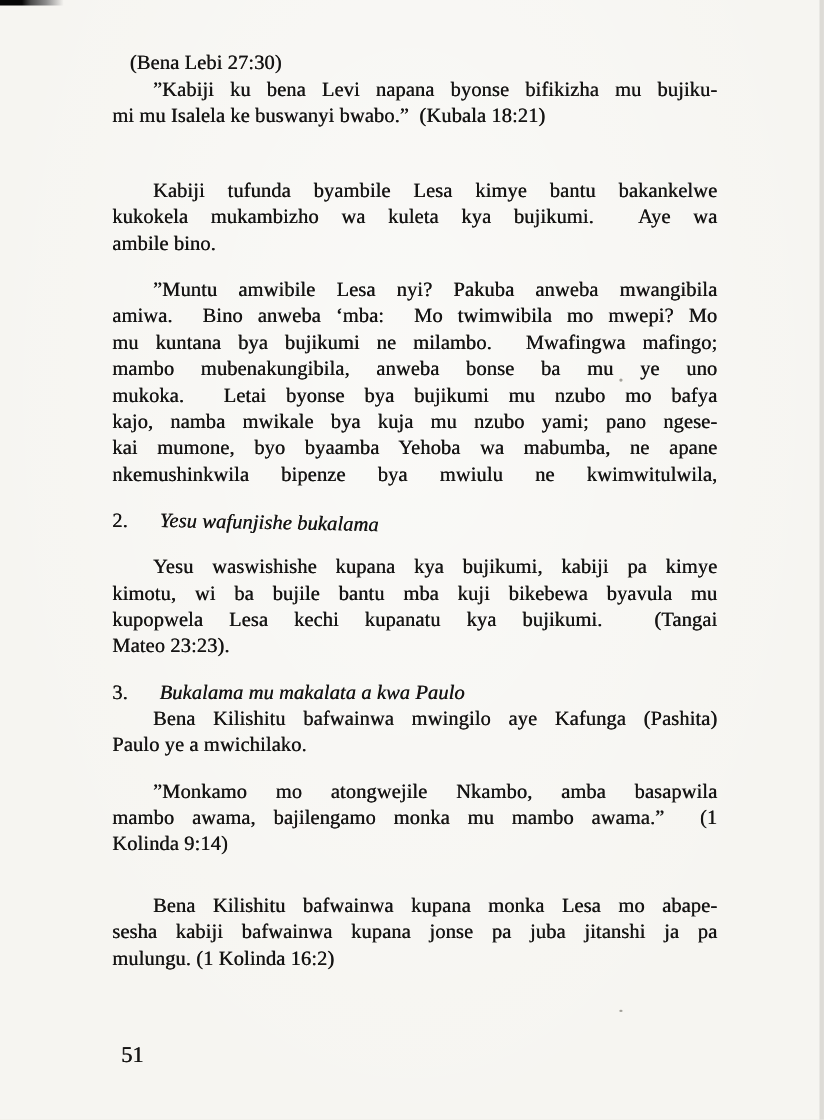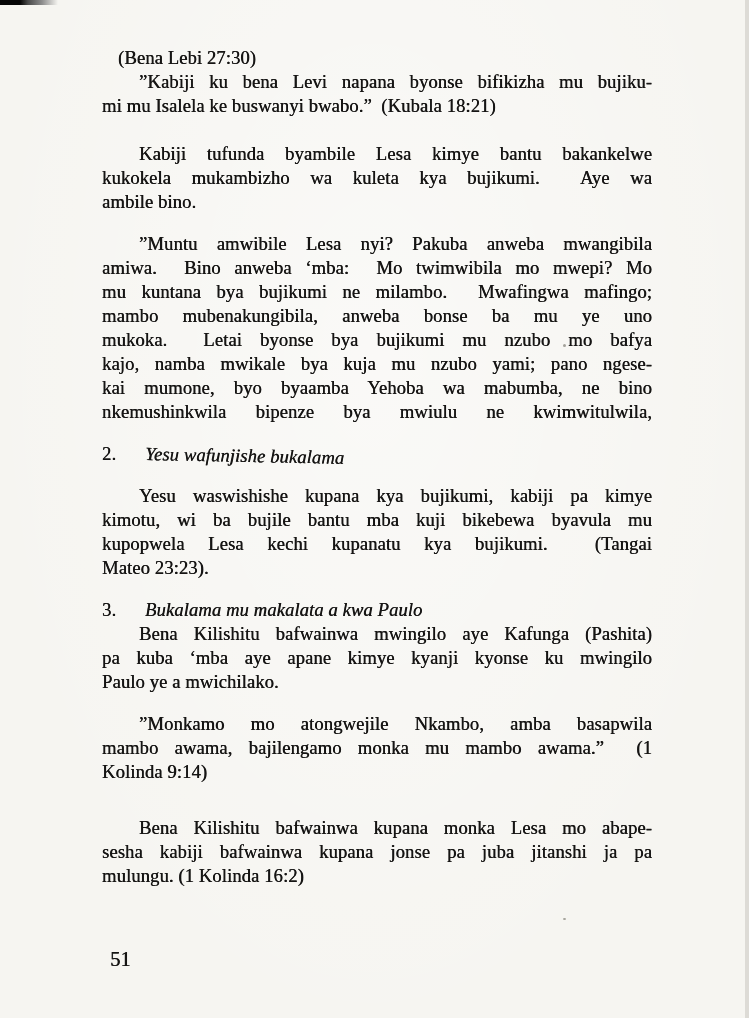--- a/index.html
+++ b/index.html
@@ -37,21 +37,21 @@
     left: 102px;
     top: 46px;
     width: 550px;
     font-size: 18.6px;
     line-height: 24px;
     letter-spacing: 0.1px;
     text-shadow: 0.35px 0 0 currentColor; 
   }
   .block { margin-top: 18px; }
   .block:first-child, .block.tight { margin-top: 0; }
-  .block.gap-lg { margin-top: 24px; }
+  .block.gap-lg { margin-top: 44px; }
   .line { text-align: left; }
   .line.j { text-align: justify; text-align-last: justify; }
   .heading { white-space: nowrap; }
   .h-num { display: inline-block; min-width: 43px; font-style: normal; }
   .h-title { display: inline-block; font-style: italic; }
   
   [data-name="section-heading-2"] .h-title {
     transform: rotate(1.1deg);
     transform-origin: 0 90%;
   }
@@ -81,34 +81,33 @@
         <div class="line j" data-name="text-line">kukokela mukambizho wa kuleta kya bujikumi.&nbsp; Aye wa</div>
         <div class="line" data-name="text-line">ambile bino.</div>
       </div>
       <div class="block para" data-name="quote-malakai">
         <div class="line j" data-name="text-line" style="text-indent: 37px;">”Muntu amwibile Lesa nyi? Pakuba anweba mwangibila</div>
         <div class="line j" data-name="text-line">amiwa.&nbsp; Bino anweba ‘mba:&nbsp; Mo twimwibila mo mwepi? Mo</div>
         <div class="line j" data-name="text-line">mu kuntana bya bujikumi ne milambo.&nbsp; Mwafingwa mafingo;</div>
         <div class="line j" data-name="text-line">mambo mubenakungibila, anweba bonse ba mu ye uno</div>
         <div class="line j" data-name="text-line">mukoka.&nbsp; Letai byonse bya bujikumi mu nzubo mo bafya</div>
         <div class="line j" data-name="text-line">kajo, namba mwikale bya kuja mu nzubo yami; pano ngese-</div>
-        <div class="line j" data-name="text-line">kai mumone, byo byaamba Yehoba wa mabumba, ne bino</div>
+        <div class="line j" data-name="text-line">kai mumone, byo byaamba Yehoba wa mabumba, ne apane</div>
         <div class="line j" data-name="text-line">nkemushinkwila bipenze bya mwiulu ne kwimwitulwila,</div>
       </div>
       <div class="block heading" data-name="section-heading-2"><span class="h-num" data-name="heading-number">2.</span><span class="h-title" data-name="heading-title">Yesu wafunjishe bukalama</span></div>
       <div class="block para" data-name="paragraph-yesu-waswishishe">
         <div class="line j" data-name="text-line" style="text-indent: 37px;">Yesu waswishishe kupana kya bujikumi, kabiji pa kimye</div>
         <div class="line j" data-name="text-line">kimotu, wi ba bujile bantu mba kuji bikebewa byavula mu</div>
         <div class="line j" data-name="text-line">kupopwela Lesa kechi kupanatu kya bujikumi.&nbsp; (Tangai</div>
         <div class="line" data-name="text-line">Mateo 23:23).</div>
       </div>
       <div class="block heading" data-name="section-heading-3"><span class="h-num" data-name="heading-number">3.</span><span class="h-title" data-name="heading-title">Bukalama mu makalata a kwa Paulo</span></div>
       <div class="block para tight" data-name="paragraph-bena-kilishitu-kafunga">
         <div class="line j" data-name="text-line" style="text-indent: 37px;">Bena Kilishitu bafwainwa mwingilo aye Kafunga (Pashita)</div>
-        <div class="line j" data-name="text-line">pa kuba ‘mba aye apane kimye kyanji kyonse ku mwingilo</div>
         <div class="line" data-name="text-line">Paulo ye a mwichilako.</div>
       </div>
       <div class="block para" data-name="quote-kolinda-9-14">
         <div class="line j" data-name="text-line" style="text-indent: 37px;">”Monkamo mo atongwejile Nkambo, amba basapwila</div>
         <div class="line j" data-name="text-line">mambo awama, bajilengamo monka mu mambo awama.”&nbsp; (1</div>
         <div class="line" data-name="text-line">Kolinda 9:14)</div>
       </div>
       <div class="block para" data-name="paragraph-bena-kilishitu-kupana">
         <div class="line j" data-name="text-line" style="text-indent: 37px; margin-top: 32px;">Bena Kilishitu bafwainwa kupana monka Lesa mo abape-</div>
         <div class="line j" data-name="text-line">sesha kabiji bafwainwa kupana jonse pa juba jitanshi ja pa</div>

